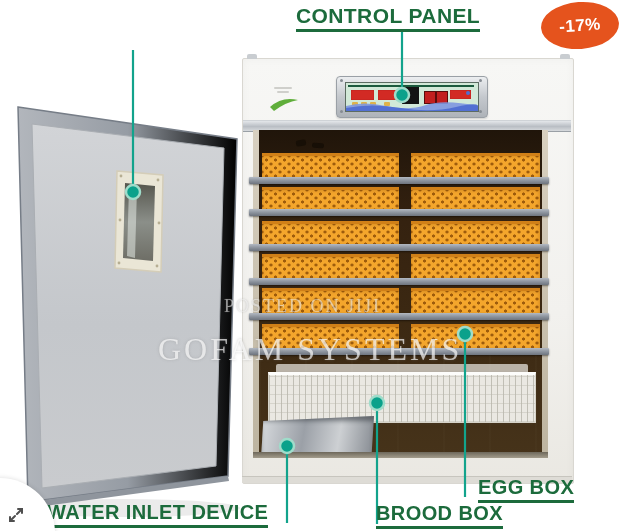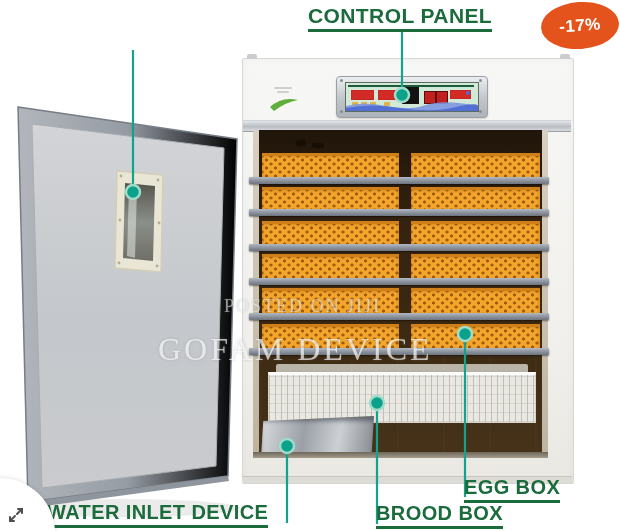--- a/index.html
+++ b/index.html
@@ -195,41 +195,41 @@
   <div class="abs tray r" style="top:324px;height:24px;"></div>
   <div class="abs rail" style="top:348px;"></div>
 
   <div class="abs brood-back"></div>
   <div class="abs brood"></div>
   <div class="abs water-tray"></div>
   <div class="abs bottom-sill"></div>
   <div class="abs bottom-edge"></div>
 
   <div class="wm wm1">POSTED ON JIJI</div>
-  <div class="wm wm2">GOFAM DEVICE</div>
+  <div class="wm wm2">GOFAM SYSTEMS</div>
 
   <svg class="overlay" width="620" height="531" viewBox="0 0 620 531">
     <g stroke="#12a38c" stroke-width="2.2">
       <line x1="133" y1="50" x2="133" y2="188"></line>
       <line x1="402" y1="30" x2="402" y2="92"></line>
       <line x1="465" y1="334" x2="465" y2="497"></line>
       <line x1="377" y1="403" x2="377" y2="524"></line>
       <line x1="287" y1="446" x2="287" y2="523"></line>
     </g>
     <g fill="#0ba18b" stroke="#9fdcca" stroke-width="2.5">
       <circle cx="133" cy="192" r="7"></circle>
       <circle cx="402" cy="95" r="7"></circle>
       <circle cx="465" cy="334" r="7"></circle>
       <circle cx="377" cy="403" r="7"></circle>
       <circle cx="287" cy="446" r="7"></circle>
     </g>
   </svg>
 
-  <div class="lbl" style="left:308px;top:5px;">CONTROL PANEL</div>
-  <div class="lbl small" style="left:464px;top:477px;">EGG BOX</div>
+  <div class="lbl" style="left:296px;top:5px;">CONTROL PANEL</div>
+  <div class="lbl small" style="left:478px;top:477px;">EGG BOX</div>
   <div class="lbl small" style="left:376px;top:503px;text-align:right;">BROOD BOX</div>
   <div class="lbl small" style="left:47px;top:502px;">WATER INLET DEVICE</div>
 
   <div class="abs badge">-17%</div>
 
   <button class="expand">
     <svg width="20" height="20" viewBox="0 0 20 20">
       <g stroke="#4f4f4f" stroke-width="2" fill="none" stroke-linecap="round">
         <polyline points="12,4 16,4 16,8"></polyline>
         <line x1="16" y1="4" x2="11" y2="9"></line>

